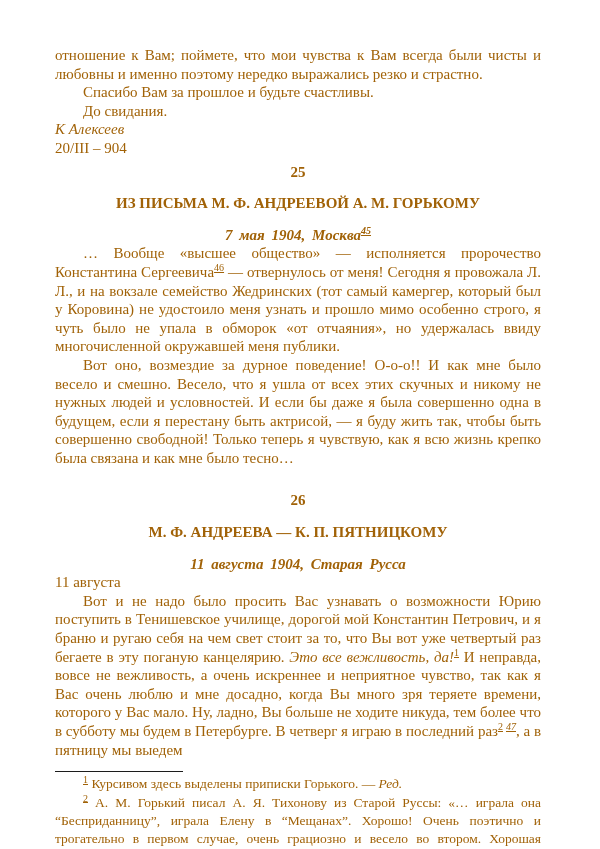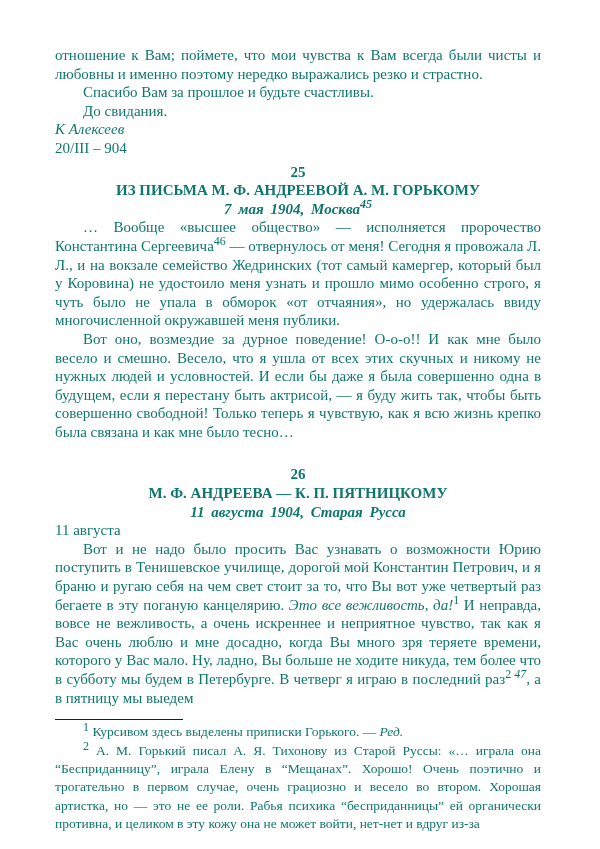--- a/index.html
+++ b/index.html
@@ -8,32 +8,33 @@
     background: #ffffff;
     overflow: hidden;
   }
   .page {
     box-sizing: border-box;
     width: 596px; height: 849px;
     padding: 46px 55px 30px 55px;
     font-family: "Liberation Serif", "DejaVu Serif", serif;
     font-size: 15px;
     line-height: 18.6px;
-    color: #0f766e;
+    color: #a16207;
   }
   p { margin: 0; text-align: justify; }
   .indent { text-indent: 28px; }
   .right { text-align: left; }
   .center { text-align: center; }
-  .b { font-weight: bold; }
+  .b { font-weight: bold; margin-top: 13px; }
   .i { font-style: italic; }
   sup {
-    font-size: 12px;
+    font-size: 10px;
     line-height: 0;
     vertical-align: super;
+    text-decoration: underline;
   }
   .letter-head { margin-top: 5px; }
   .letter-head-26 { margin-top: 24px; }
   .dateline { word-spacing: 3px; }
   .fn-sep {
     width: 128px;
     border: none;
     border-top: 1.3px solid #1c1c1c;
     margin: 12px 0 3px 0;
   }

